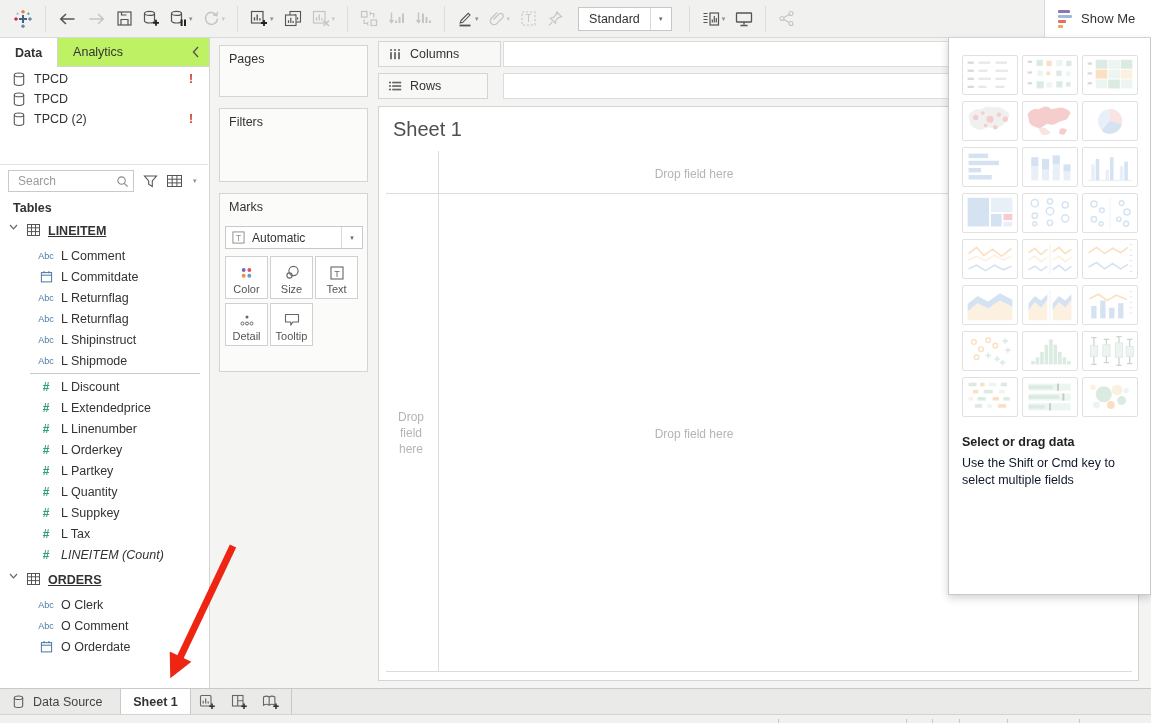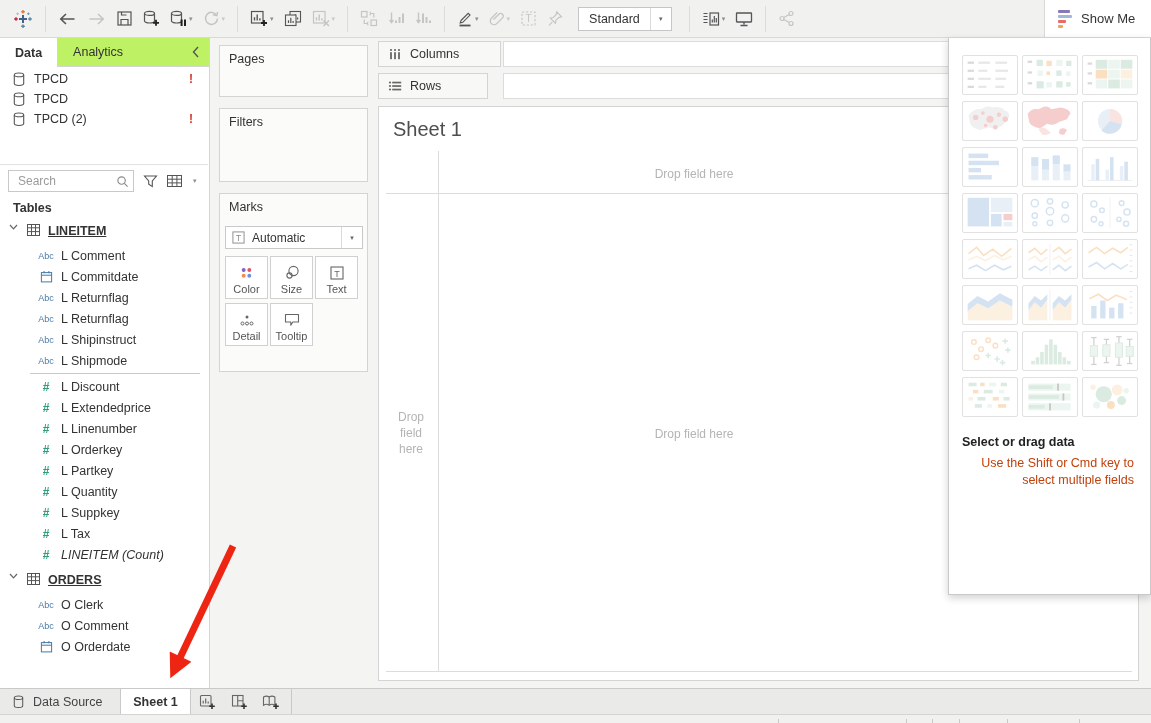--- a/index.html
+++ b/index.html
@@ -82,21 +82,21 @@
   .drop-txt{color:#b4b4b4;font-size:12px;}
   .drop-top{position:absolute;left:59px;top:60px;width:512px;text-align:center;}
   .drop-main{position:absolute;left:59px;top:320px;width:512px;text-align:center;}
   .drop-left{position:absolute;left:10px;top:302px;width:44px;text-align:center;line-height:16px;}
   
   .showme-panel{position:absolute;left:948px;top:38px;width:203px;height:557px;background:#fff;
     border:1px solid #c9c9c9;border-top:none;box-sizing:border-box;box-shadow:0 3px 8px rgba(0,0,0,0.18);z-index:5;}
   .thumb{position:absolute;width:56px;height:40px;border:1px solid #e1e1e1;background:#fff;border-radius:2px;
     display:flex;align-items:center;justify-content:center;box-sizing:border-box;}
   .sm-title{position:absolute;left:13px;top:397px;font-weight:bold;color:#222;}
-  .sm-body{position:absolute;left:13px;top:417px;width:172px;color:#c2410c;line-height:17px;text-align:right;}
+  .sm-body{position:absolute;left:13px;top:417px;width:172px;color:#0f172a;line-height:17px;}
   
   .tabbar{position:absolute;left:0;top:688px;width:1151px;height:26px;background:#eaeae9;
     border-top:1px solid #c9c9c9;display:flex;align-items:stretch;z-index:6;box-sizing:border-box;}
   .dstab{width:121px;display:flex;align-items:center;gap:9px;padding-left:13px;color:#444;
     border-right:1px solid #c9c9c9;box-sizing:border-box;}
   .sheettab{width:70px;background:#fff;border-right:1px solid #c9c9c9;display:flex;align-items:center;
     justify-content:center;font-weight:bold;color:#333;box-sizing:border-box;}
   .tab-icbtn{width:32px;display:flex;align-items:center;justify-content:center;}
   .tab-enddiv{width:1px;background:#c9c9c9;margin-left:4px;}
   .statusbar{position:absolute;left:0;top:714px;width:1151px;height:9px;background:#f1f1f0;

